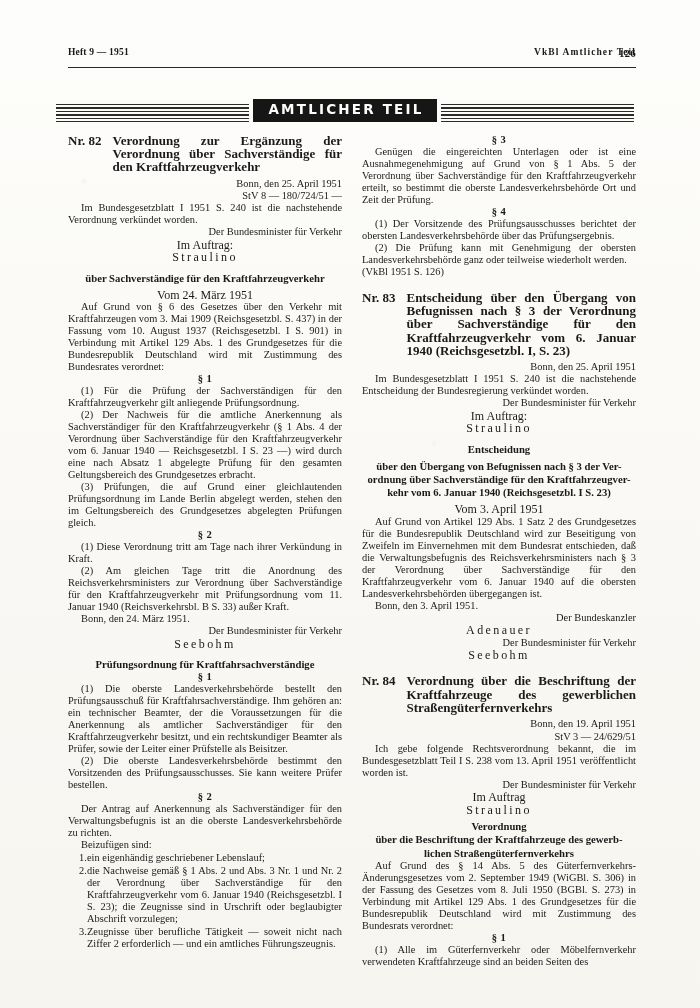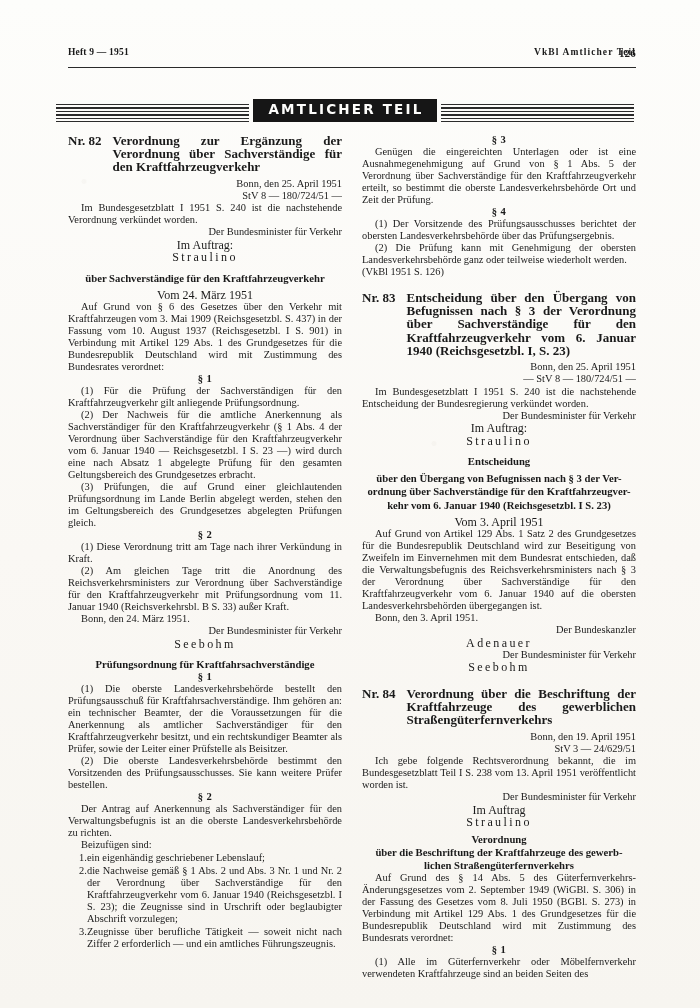--- a/index.html
+++ b/index.html
@@ -292,21 +292,20 @@
         <div class="flat" style="text-indent:0">(VkBl 1951 S. 126)</div>
 
         <div class="gap-l"></div>
         <div class="nr-block">
           <div class="nr">Nr. 83</div>
           <div class="ttl">Entscheidung über den Übergang von Befugnissen nach § 3 der Verordnung über Sachverständige für den Kraftfahrzeugverkehr vom 6. Januar 1940 (Reichsgesetzbl. I, S. 23)</div>
         </div>
 
         <div class="gap-s"></div>
         <div class="rt">Bonn, den 25. April 1951</div>
-        <div class="rt">— StV 8 — 180/724/51 —</div>
         <div class="just">Im Bundesgesetzblatt I 1951 S. 240 ist die nachstehende Entscheidung der Bundesregierung verkündet worden.</div>
         <div class="rt">Der Bundesminister für Verkehr</div>
         <div class="ctr">Im Auftrag:</div>
         <div class="ctr spaced">Straulino</div>
 
         <div class="gap-m"></div>
         <div class="lawtitle">Entscheidung</div>
         <div class="gap-s"></div>
         <div class="lawtitle">über den Übergang von Befugnissen nach § 3 der Ver-</div>
         <div class="lawtitle">ordnung über Sachverständige für den Kraftfahrzeugver-</div>

